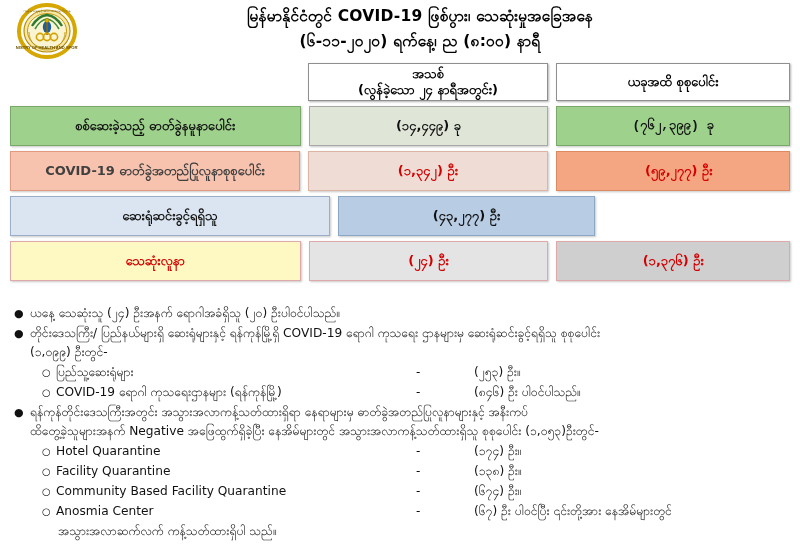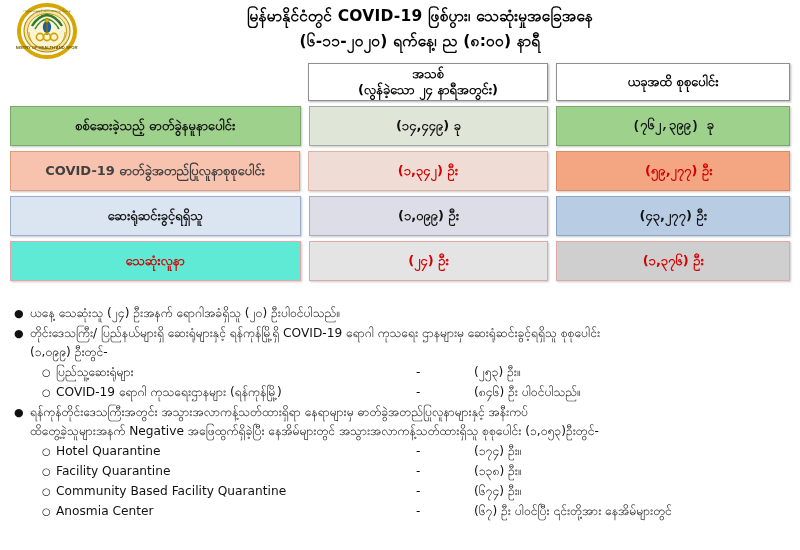--- a/index.html
+++ b/index.html
@@ -91,21 +91,21 @@
   .row-green .c-total { background: #9ed18c; border-color: #7aa869; font-family: Liberation Mono, monospace; }
 
   .row-red .c-label { background: #f7c3ae; border-color: #e09a7d; color: #404040; }
   .row-red .c-new   { background: #efddd5; border-color: #dcb5a5; color: #d40000; }
   .row-red .c-total { background: #f4a582; border-color: #dd8a63; color: #d40000; padding-left: 16px; }
 
   .row-blue .c-label { background: #dbe5f1; border-color: #9aaec9; }
   .row-blue .c-new   { background: #dcdde6; border-color: #a9aebb; }
   .row-blue .c-total { background: #b8cce4; border-color: #8ba7c6; }
 
-  .row-gray .c-label { background: #5eead4; border-color: #e0a9a9; color: #d40000; }
+  .row-gray .c-label { background: #fef9c3; border-color: #e0a9a9; color: #d40000; }
   .row-gray .c-new   { background: #e4e4e4; border-color: #e0a9a9; color: #d40000; }
   .row-gray .c-total { background: #cfcfcf; border-color: #e0a9a9; color: #d40000; }
 
   
   #notes {
     position: absolute;
     left: 14px;
     top: 304px;
     width: 776px;
     font-size: 12.2px;
@@ -201,21 +201,20 @@
   </div>
 
   <div class="trow data-row row-red">
     <div class="cell c-label">COVID-19 ဓာတ်ခွဲအတည်ပြုလူနာစုစုပေါင်း</div>
     <div class="cell c-new">(၁,၃၄၂) ဦး</div>
     <div class="cell c-total">(၅၉,၂၇၇) ဦး</div>
   </div>
 
   <div class="trow data-row row-blue">
     <div class="cell c-label">ဆေးရုံဆင်းခွင့်ရရှိသူ</div>
-    <div class="cell c-new">(၁,၀၉၉) ဦး</div>
     <div class="cell c-total">(၄၃,၂၇၇) ဦး</div>
   </div>
 
   <div class="trow data-row row-gray">
     <div class="cell c-label">သေဆုံးလူနာ</div>
     <div class="cell c-new">(၂၄) ဦး</div>
     <div class="cell c-total">(၁,၃၇၆) ဦး</div>
   </div>
 </div>
 
@@ -291,13 +290,14 @@
 
   <div class="bullet sub">
     <span class="marker">○</span>
     <span class="btext kvline">
       <span class="kv-name">Anosmia Center</span>
       <span class="kv-dash">-</span>
       <span class="kv-val">(၆၇)  ဦး  ပါဝင်ပြီး  ၎င်းတို့အား  နေအိမ်များတွင်</span>
     </span>
   </div>
 
+  <div style="padding-left:44px">အသွားအလာဆက်လက် ကန့်သတ်ထားရှိပါ သည်။</div>
 </div>
 
 </body></html>

